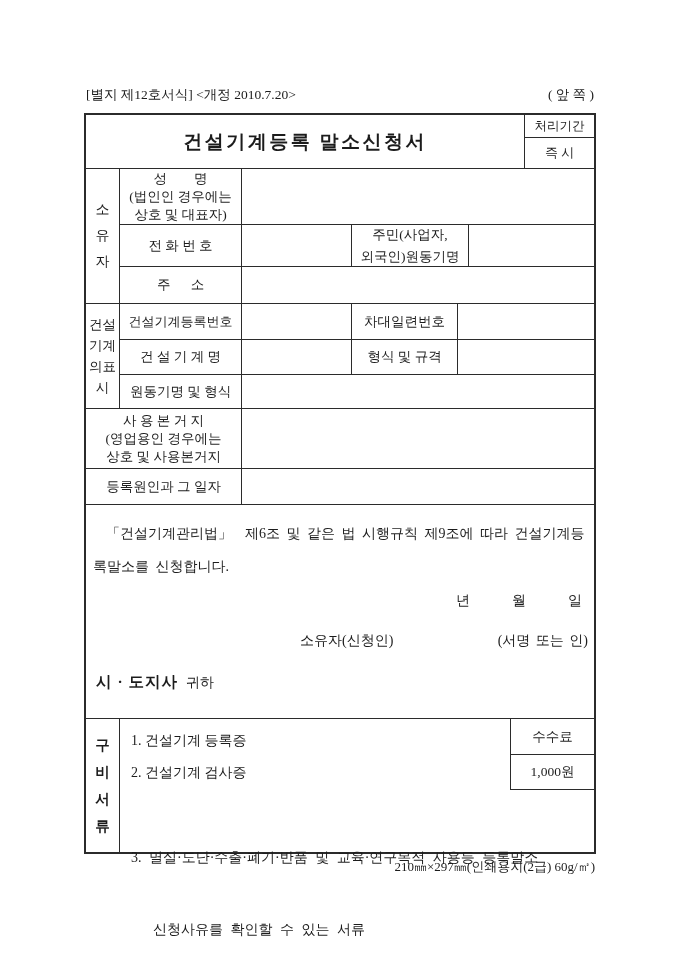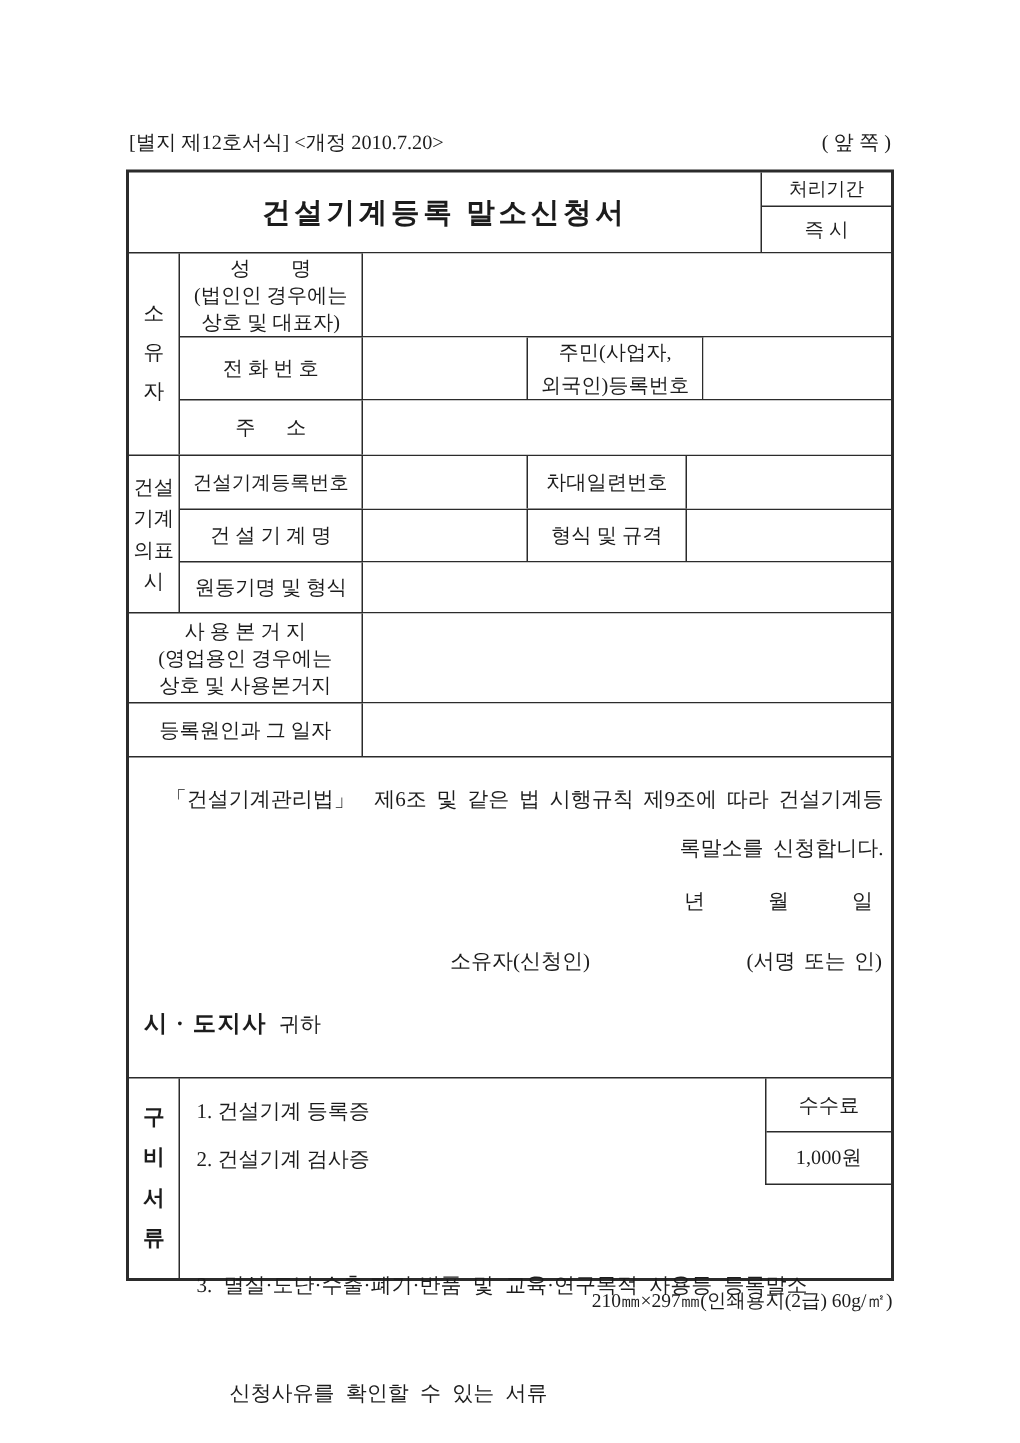--- a/index.html
+++ b/index.html
@@ -15,21 +15,21 @@
   .pre { white-space: pre; }
 
   .formbox { border: 2px solid #2b2b2b; width: 512px; margin-top: 9px; background: #fff; }
 
   .c { display: flex; align-items: center; justify-content: center; text-align: center; }
   .col { display: flex; flex-direction: column; }
 
   
   .title-row { display: flex; height: 54px; border-bottom: 1px solid #2b2b2b; }
   .title-cell { flex: 1; font-size: 19px; font-weight: bold; letter-spacing: 2.5px; }
-  .proc-box { width: 87px; border-left: 1px solid #2b2b2b; display: flex; flex-direction: column; }
+  .proc-box { width: 70px; border-left: 1px solid #2b2b2b; display: flex; flex-direction: column; }
   .proc-label { height: 23px; border-bottom: 1px solid #2b2b2b; font-size: 12.5px; }
   .proc-value { flex: 1; font-size: 13px; white-space: pre; }
 
   
   .section { display: flex; border-bottom: 1px solid #2b2b2b; }
   .vhead { width: 34px; border-right: 1px solid #2b2b2b; display: flex; flex-direction: column;
            align-items: center; justify-content: center; font-size: 14px; }
   .vhead div { white-space: pre; }
   .vh-owner div { line-height: 26px; }
   .vh-machine { font-size: 13.5px; }
@@ -49,21 +49,21 @@
   .lbl2m { width: 106px; flex: none; border-right: 1px solid #2b2b2b; font-size: 13.5px; }
   .lbl2m div, .lbl2o div { white-space: pre; }
 
   
   .wrow { display: flex; border-bottom: 1px solid #2b2b2b; }
   .wlbl { width: 156px; border-right: 1px solid #2b2b2b; font-size: 13.5px; line-height: 18px; text-align: center; }
   .wlbl div { white-space: pre; }
 
   
   .statement-sec { position: relative; height: 214px; border-bottom: 1px solid #2b2b2b; font-size: 14px; }
-  .stmt { position: absolute; top: 12px; left: 7px; right: 5px; line-height: 33px; word-spacing: 3px; text-align: right; }
+  .stmt { position: absolute; top: 12px; left: 7px; right: 5px; line-height: 33px; word-spacing: 3px; }
   .stmt div { white-space: pre; }
   .dateline { position: absolute; top: 87px; right: 12px; white-space: pre; font-size: 14px; }
   .applicant { position: absolute; top: 127px; left: 214px; white-space: pre; }
   .signseal { position: absolute; top: 127px; right: 6px; white-space: pre; word-spacing: 2px; }
   .addressee { position: absolute; top: 167px; left: 10px; font-size: 14px; }
   .addressee .gov { font-weight: bold; font-size: 15.5px; letter-spacing: 1px; white-space: pre; }
   .addressee .suffix { font-size: 14px; margin-left: 8px; }
 
   
   .docs-sec { display: flex; height: 133px; }
@@ -115,21 +115,21 @@
           </div>
           <div class="val"></div>
         </div>
         <div class="row" style="height:42px">
           <div class="lbl c">
             <div>전 화 번 호</div>
           </div>
           <div class="val val1o"></div>
           <div class="lbl2o c col">
             <div>주민(사업자,</div>
-            <div>외국인)등록번호</div>
+            <div>외국인)원동기명</div>
           </div>
           <div class="val"></div>
         </div>
         <div class="row" style="height:36px">
           <div class="lbl c">
             <div>주      소</div>
           </div>
           <div class="val"></div>
         </div>
       </div>

